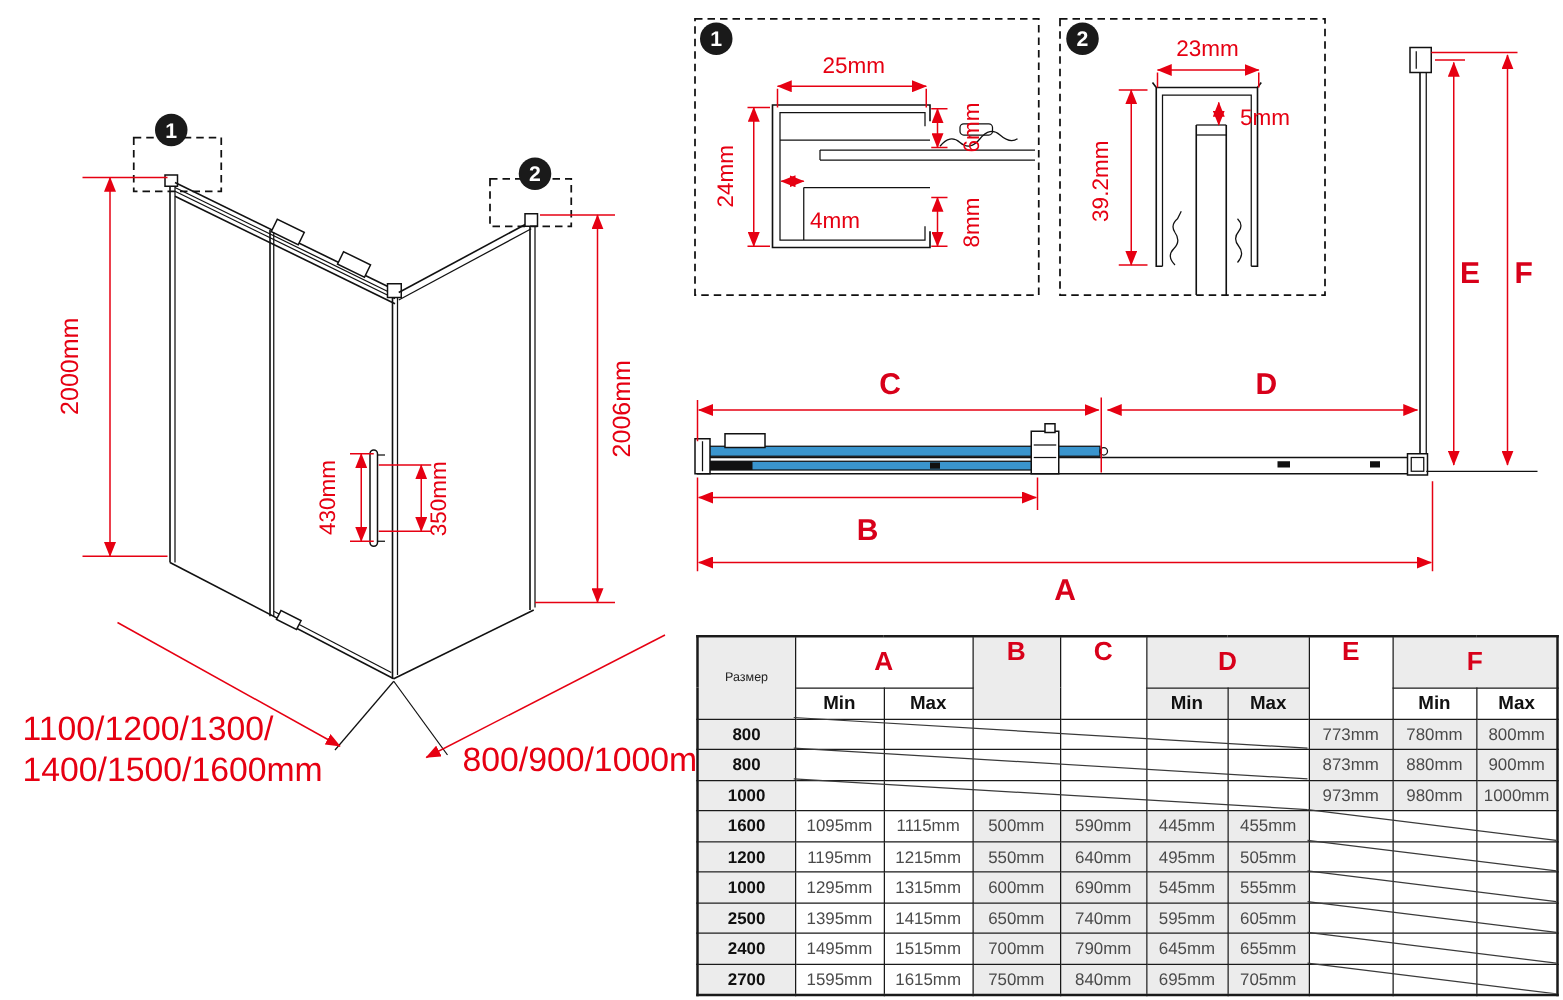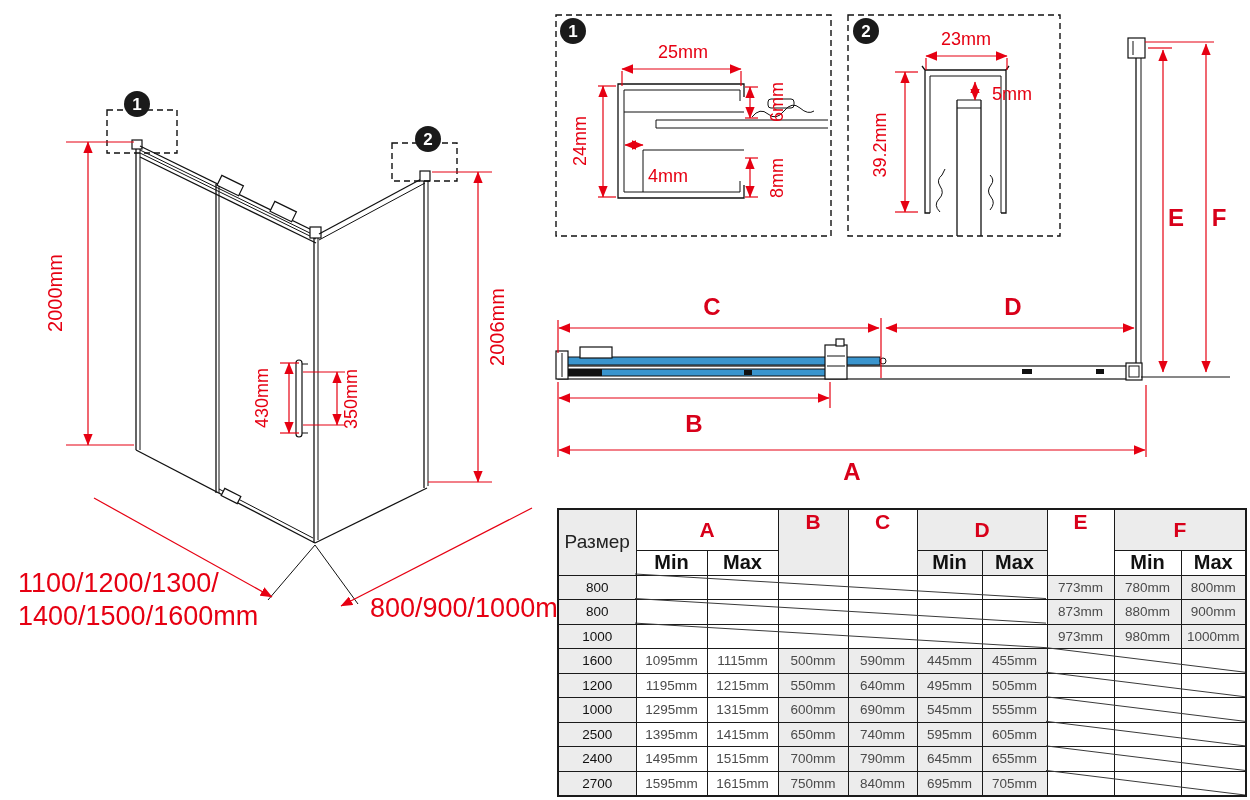--- a/index.html
+++ b/index.html
@@ -19,23 +19,23 @@
   .bf{fill:#3a95ce;stroke:#111;stroke-width:1px;}
   .kf{fill:#111;stroke:none;}
 
   .table-wrap{position:absolute;left:557px;top:508px;width:688px;height:287px;}
   table.size{border-collapse:collapse;table-layout:fixed;width:688px;height:287px;
              font-family:"Liberation Sans", sans-serif;}
   table.size td, table.size th{border:1px solid #1a1a1a;padding:0;text-align:center;
              overflow:hidden;white-space:nowrap;}
   table.size{border:2px solid #1a1a1a;}
   .hletter{color:#d8001a;font-size:21px;font-weight:bold;}
-  .hminmax{color:#111;font-size:20px;font-weight:bold;}
-  .hsize{color:#222;font-size:19px;font-weight:normal;}
-  .rowsize{color:#111;font-size:13.5px;font-weight:normal;}
+  .hminmax{color:#111;font-size:15px;font-weight:bold;}
+  .hsize{color:#222;font-size:10px;font-weight:normal;}
+  .rowsize{color:#111;font-size:13.5px;font-weight:bold;}
   .val{color:#4a4a4a;font-size:13.5px;font-weight:normal;}
   .gray{background:#ececec;}
   .white{background:#ffffff;}
   .vtop{vertical-align:top;padding-top:8px;}
   tr.hr1{height:41px;} tr.hr2{height:25px;} tr.dr{height:24.5px;}
   .strike{position:absolute;left:0;top:0;pointer-events:none;}
 </style>
 </head>
 <body>
 

